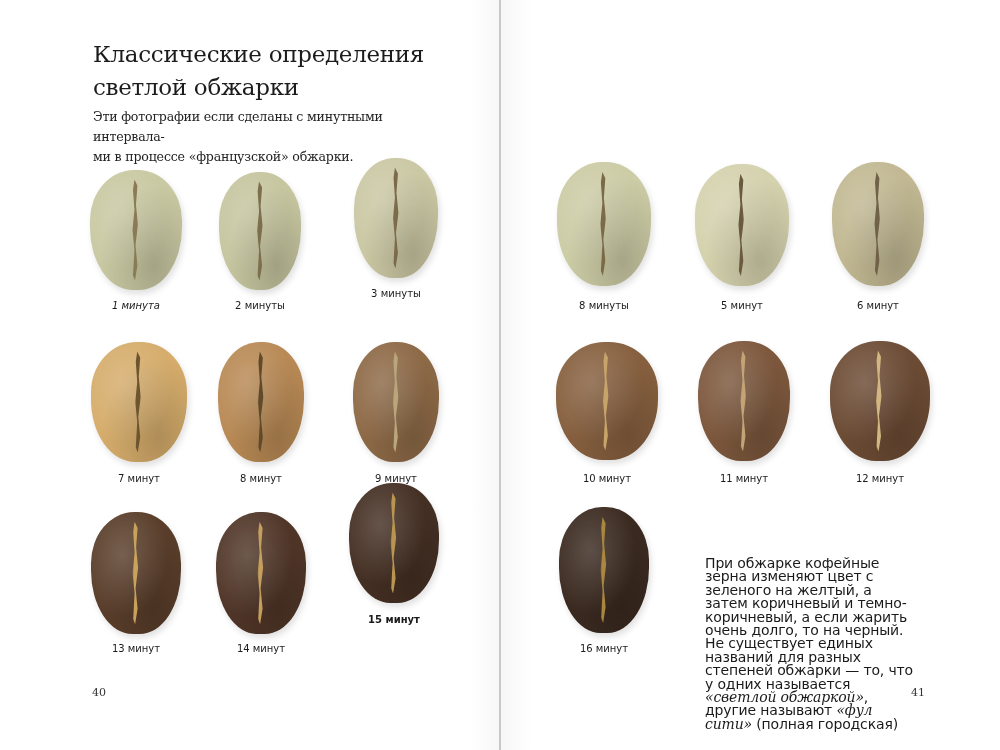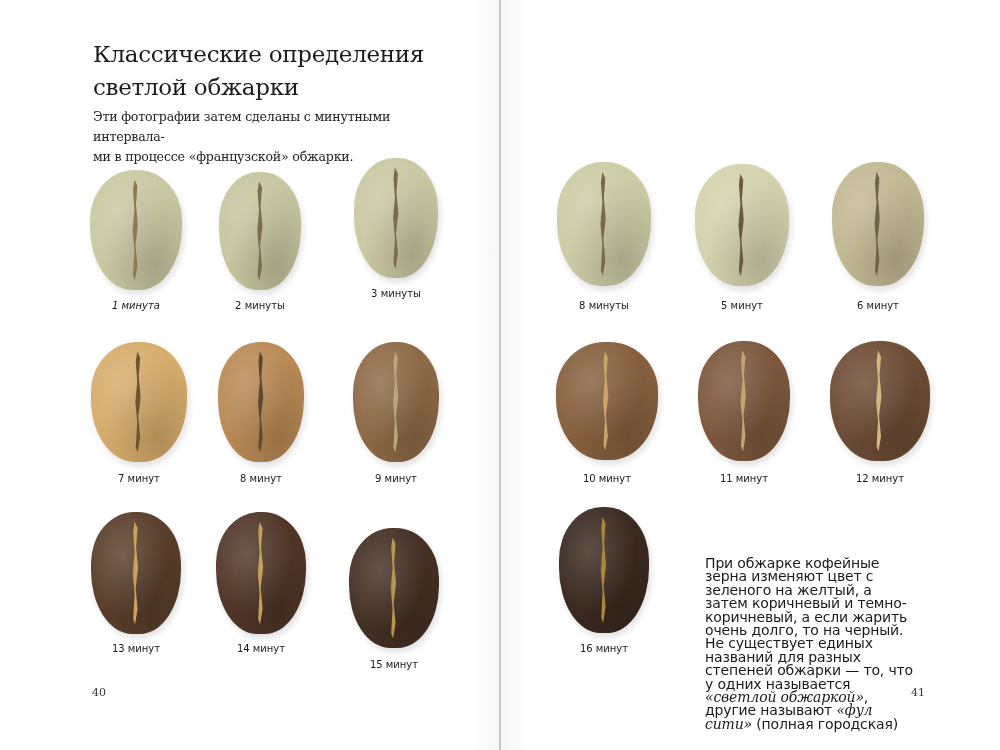--- a/index.html
+++ b/index.html
@@ -21,21 +21,21 @@
 </style>
 </head>
 <body>
 
 <div class="page page-left">
   <h1 class="title">
     <span>Классические определения</span><br>
     <span>светлой обжарки</span>
   </h1>
   <p class="subtitle">
-    <span>Эти фотографии затем сделаны с минутными интервала-</span><br>
+    <span>Эти фотографии если сделаны с минутными интервала-</span><br>
     <span>ми в процессе «французской» обжарки.</span>
   </p>
   <div class="page-number" style="left:92px;">40</div>
 </div>
 
 <div class="spine"></div>
 
 <div class="page page-right">
   <div class="page-number" style="left:410px;">41</div>
 </div>
@@ -137,21 +137,21 @@
       </div>
     <div class="bean-label" style="top:131px;">13 минут</div>
   </div>
   <div class="bean-cell" style="left:201px;top:512px;">
     <div class="bean" style="width: 90px; height: 122px; background: rgb(80, 54, 40);">
         <div class="shade"></div>
         <div class="crease" style="background: linear-gradient(to right, rgba(0, 0, 0, 0) 0px, rgb(197, 159, 92) 30%, rgb(197, 159, 92) 70%, rgba(0, 0, 0, 0) 100%); clip-path: polygon(40% 0px, 70% 6%, 55% 25%, 75% 45%, 50% 65%, 70% 85%, 45% 100%, 25% 95%, 40% 70%, 20% 50%, 40% 30%, 25% 10%);"></div>
       </div>
     <div class="bean-label" style="top:131px;">14 минут</div>
   </div>
-  <div class="bean-cell" style="left:334px;top:528px;">
+  <div class="bean-cell" style="left:334px;top:483px;font-weight:bold;">
     <div class="bean" style="width: 90px; height: 120px; background: rgb(69, 48, 36);">
         <div class="shade"></div>
         <div class="crease" style="background: linear-gradient(to right, rgba(0, 0, 0, 0) 0px, rgb(185, 149, 79) 30%, rgb(185, 149, 79) 70%, rgba(0, 0, 0, 0) 100%); clip-path: polygon(40% 0px, 70% 6%, 55% 25%, 75% 45%, 50% 65%, 70% 85%, 45% 100%, 25% 95%, 40% 70%, 20% 50%, 40% 30%, 25% 10%);"></div>
       </div>
     <div class="bean-label" style="top:131px;">15 минут</div>
   </div>
 
   <div class="bean-cell" style="left:544px;top:507px;">
     <div class="bean" style="width: 90px; height: 126px; background: rgb(59, 42, 32);">
         <div class="shade"></div>

